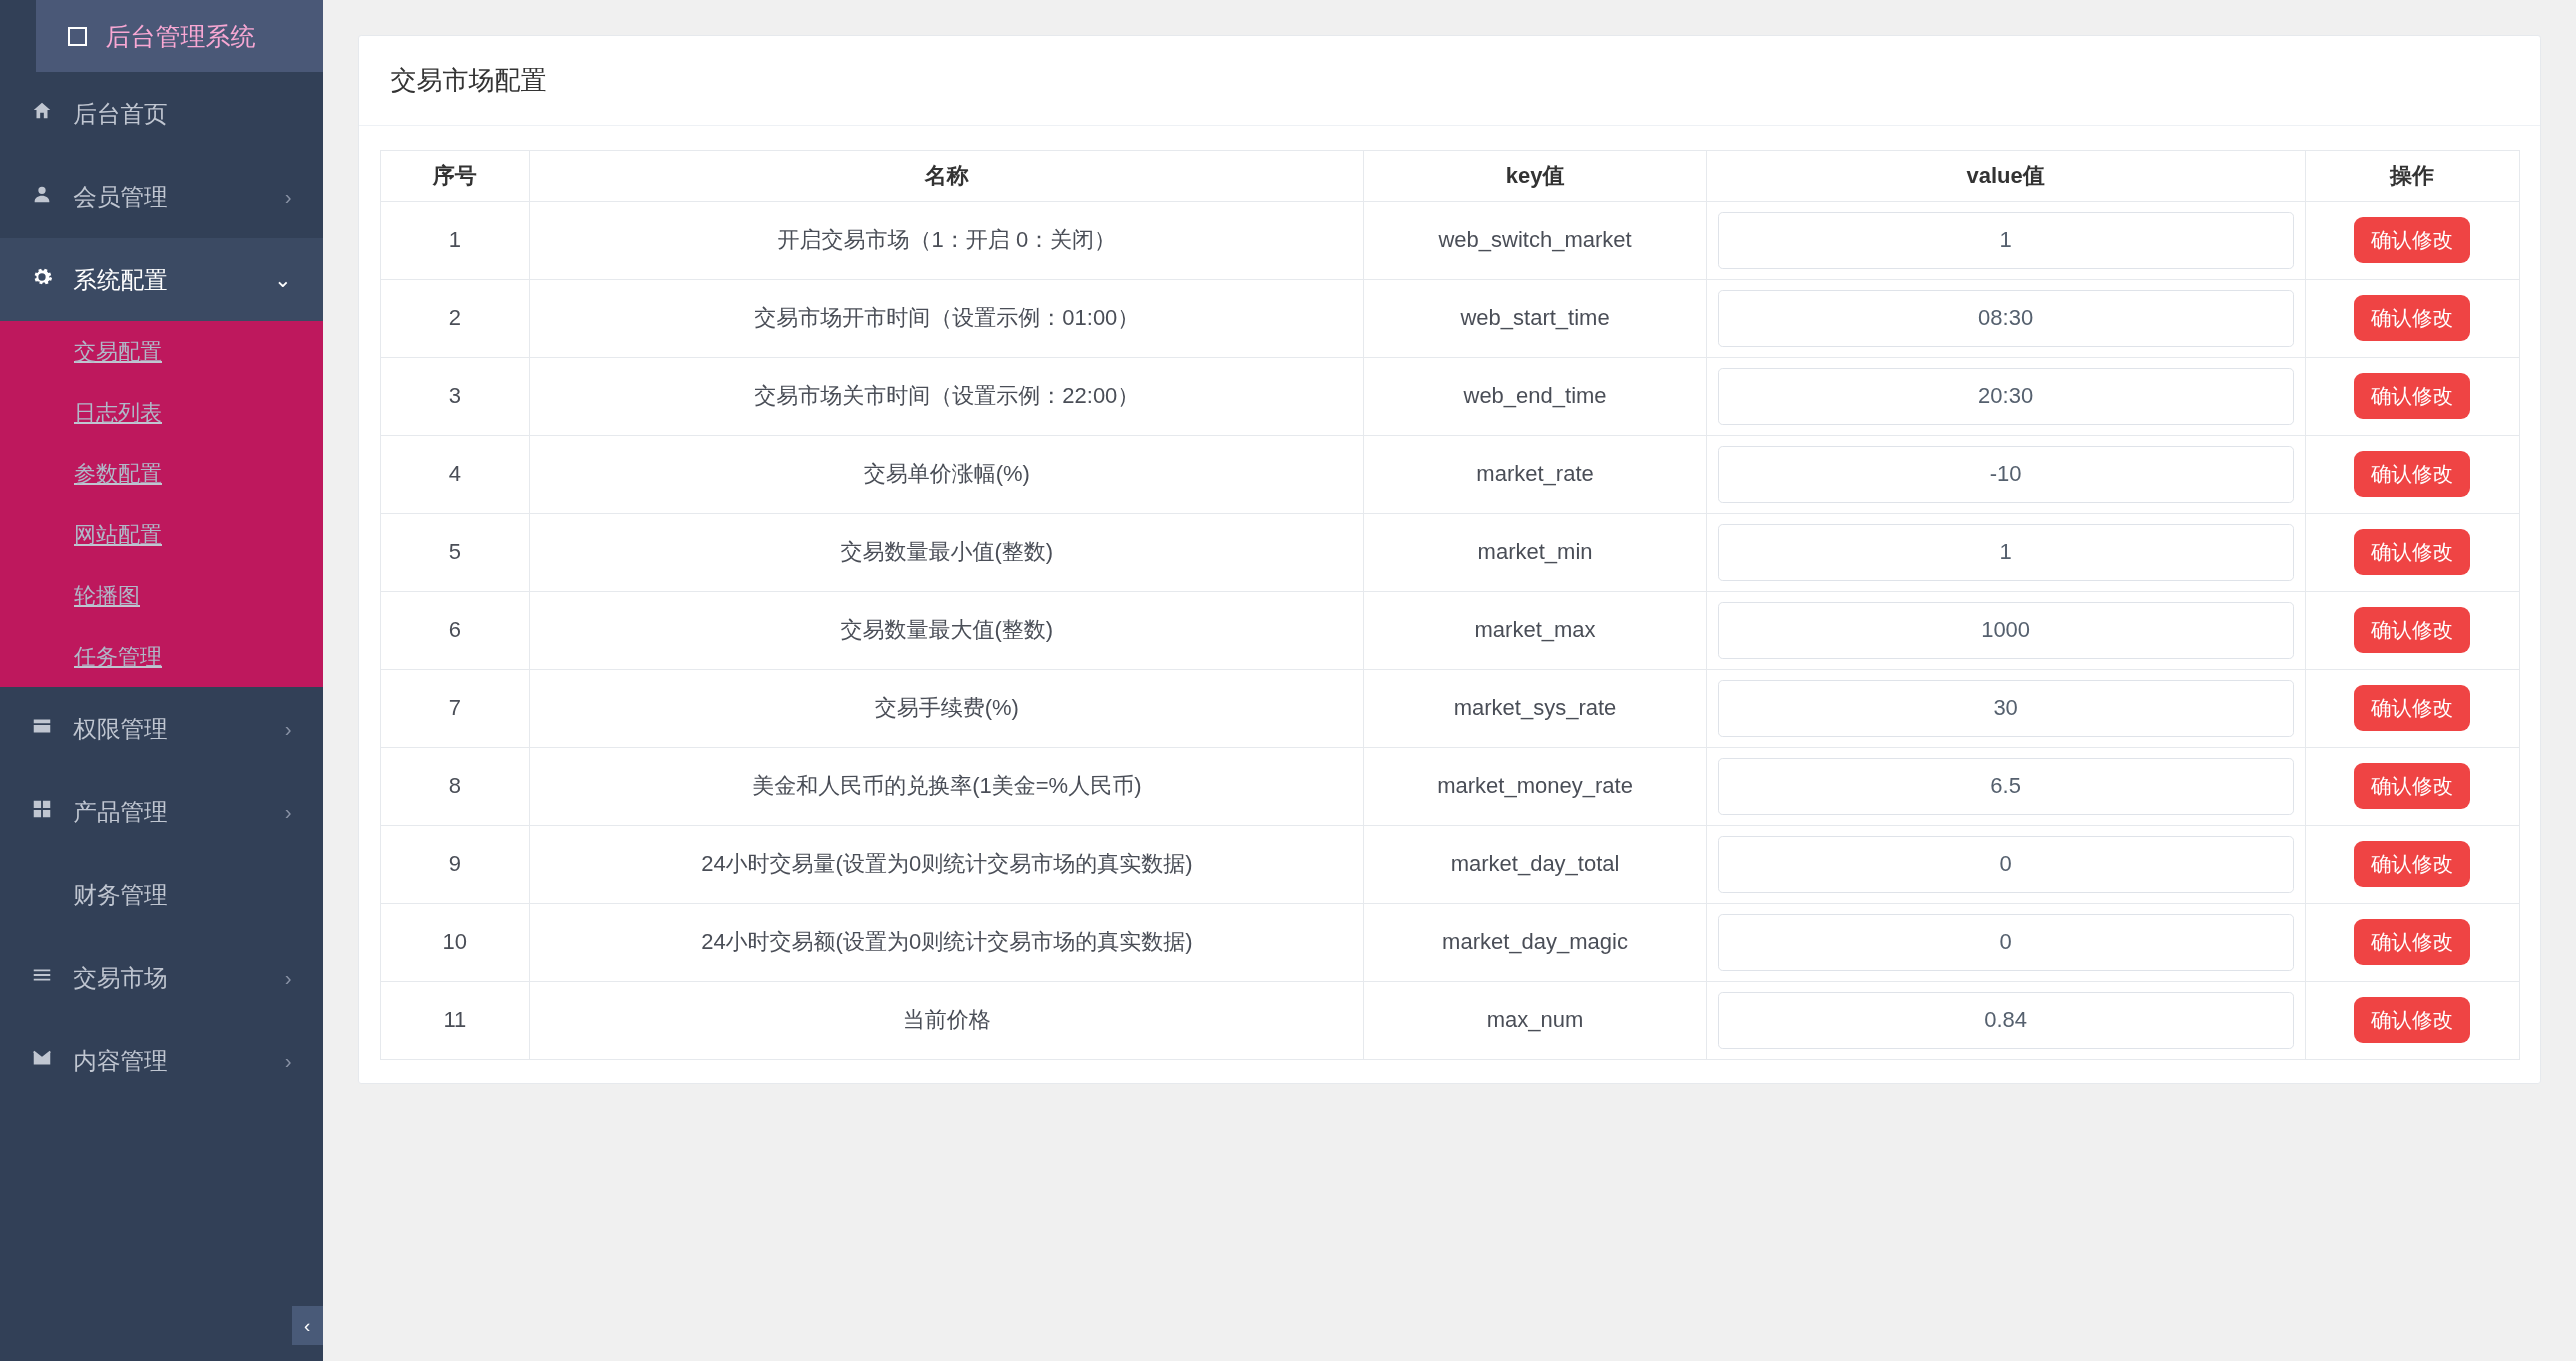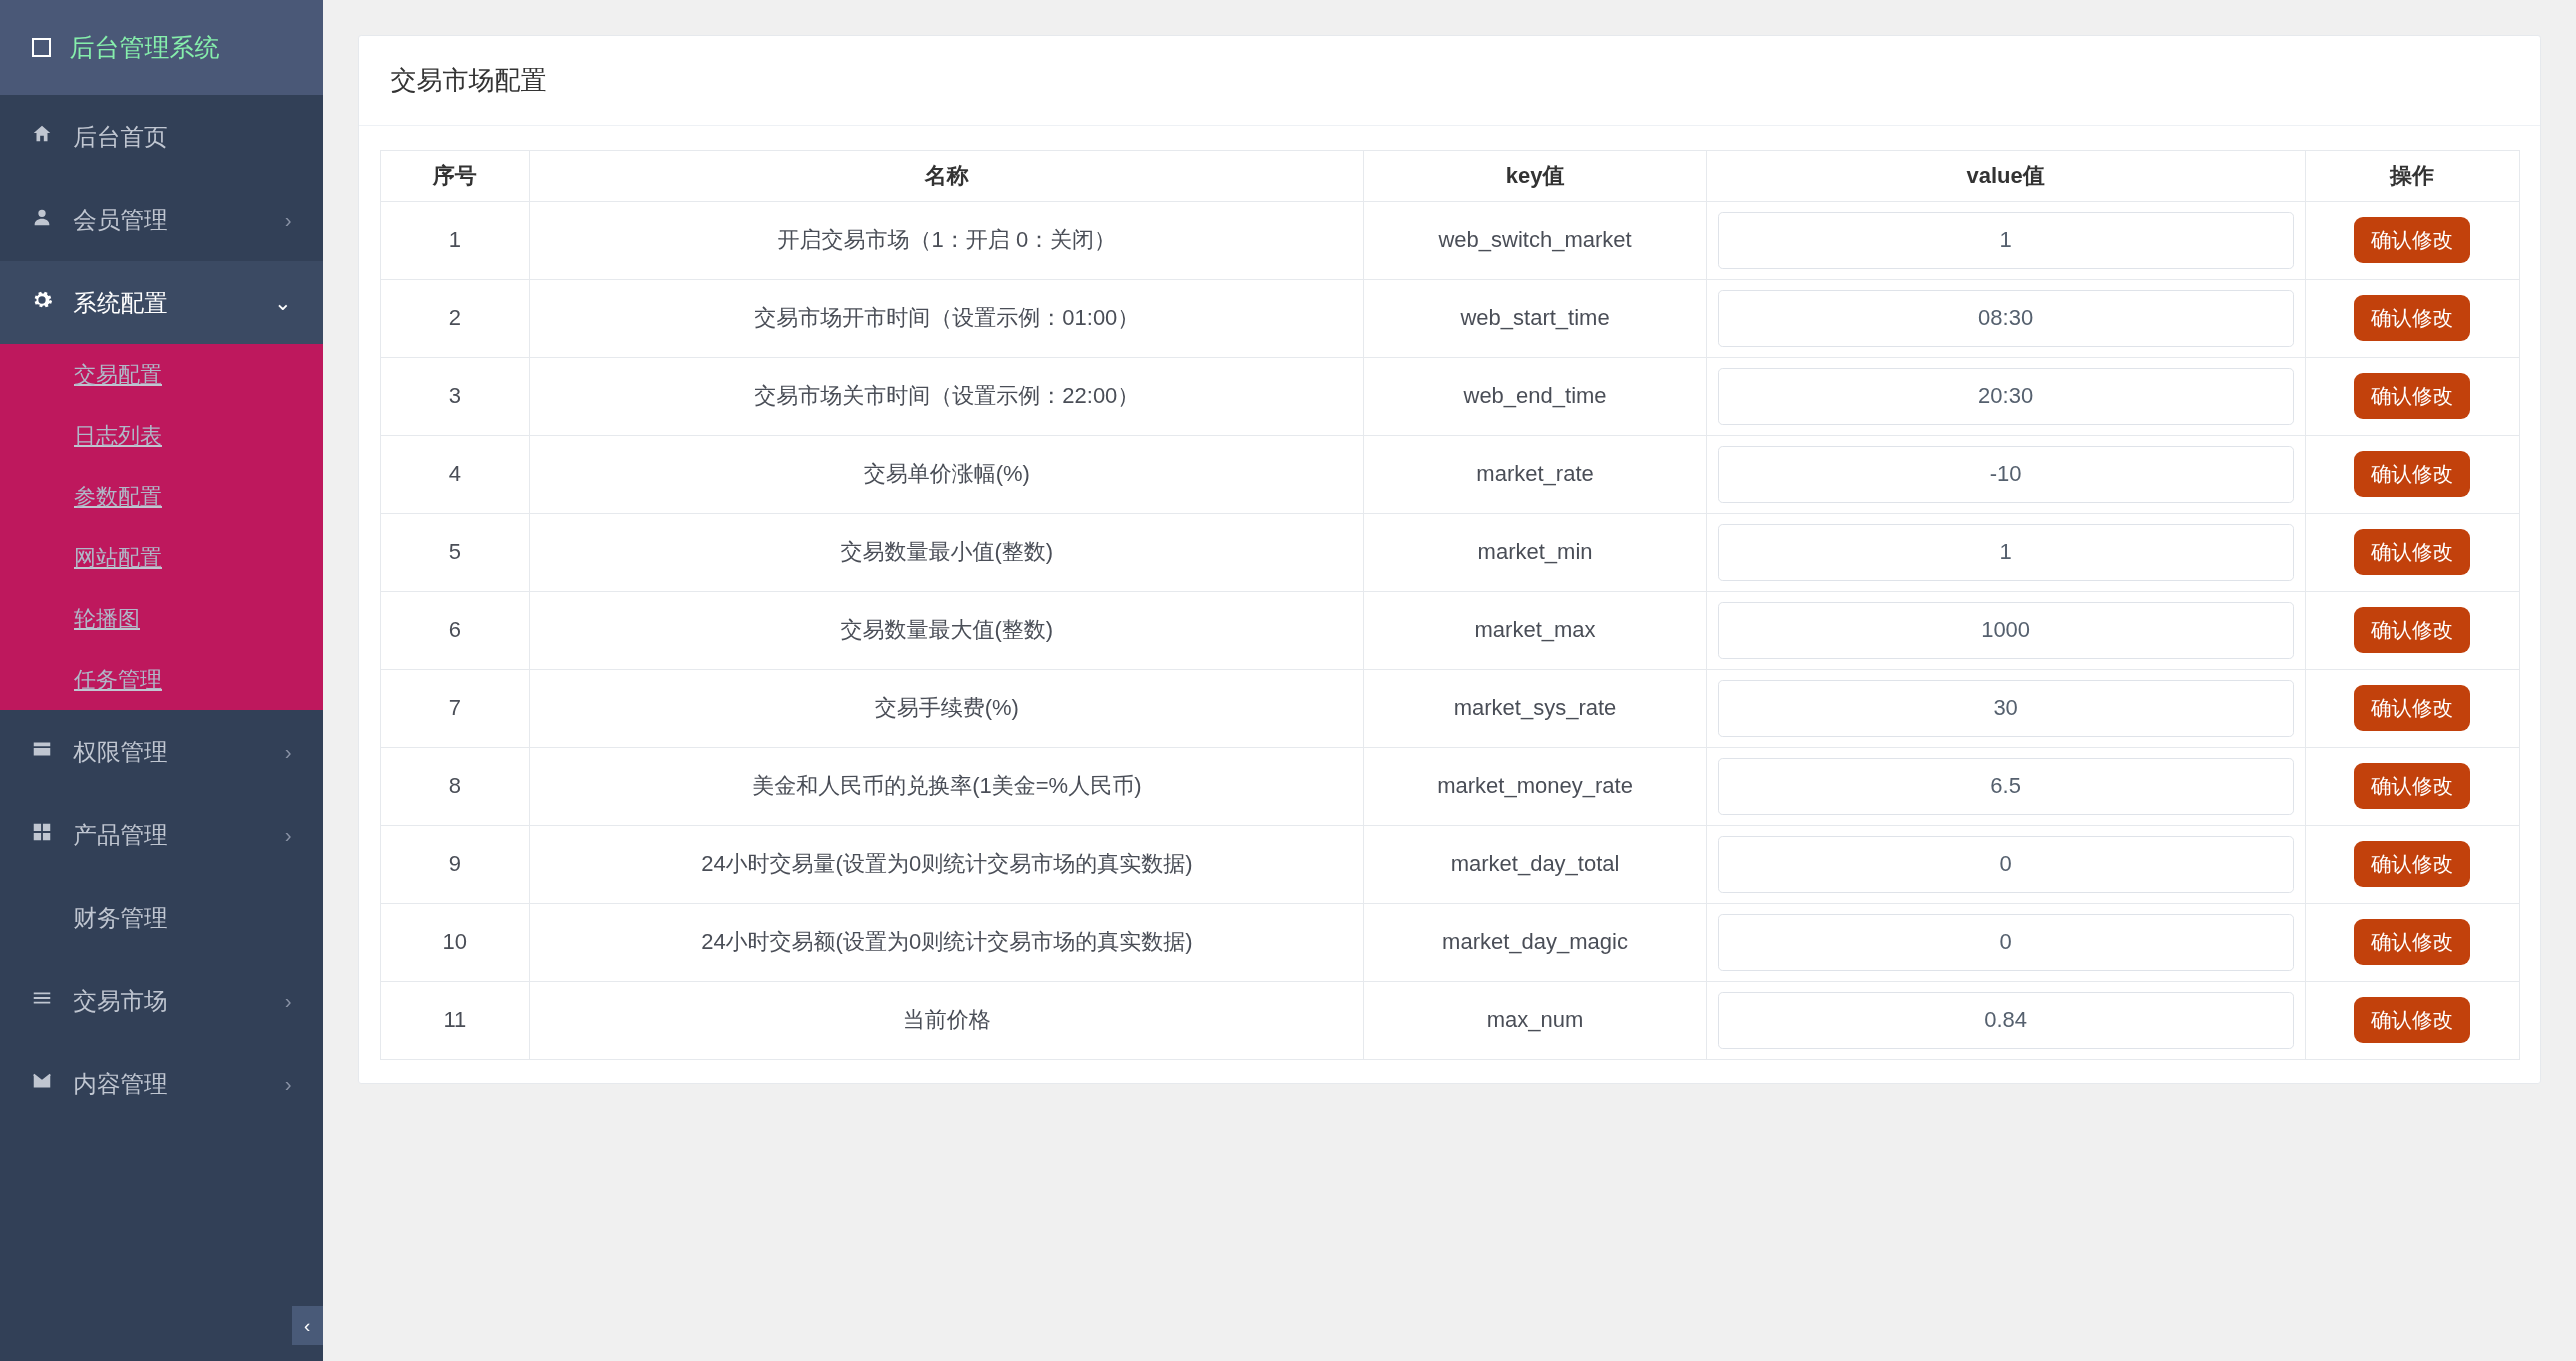--- a/index.html
+++ b/index.html
@@ -11,26 +11,27 @@
       width: 323px;
       background: #324057;
       color: #c0c6d1;
       display: flex;
       flex-direction: column;
       position: relative;
       flex-shrink: 0;
     }
     .sidebar-header {
       background: #4a5877;
-      color: #86efac;
-      height: 95px;
+      color: #f9a8d4;
+      height: 72px;
       display: flex;
       align-items: center;
       padding: 0 31.5px;
       font-size: 25px;
+      margin-left: 36px;
     }
     .sidebar-header .logo-square {
       width: 19px; height: 19px;
       border: 2.4px solid #fff;
       margin-right: 19px;
     }
     .nav { flex: 1; overflow-y: auto; }
     .nav-item {
       height: 83px;
       display: flex;
@@ -127,21 +128,21 @@
       border: 0.8px solid #dfe3e9;
       border-radius: 4.7px;
       text-align: center;
       font-size: 22px;
       color: #55606e;
       background: #fff;
     }
 
     .btn-confirm {
       display: inline-block;
-      background: #c2410c;
+      background: #ef4444;
       color: #fff;
       border: none;
       border-radius: 9px;
       padding: 9.4px 17.3px;
       font-size: 20.5px;
       cursor: pointer;
     }
   </style>
 </head>
 <body>

